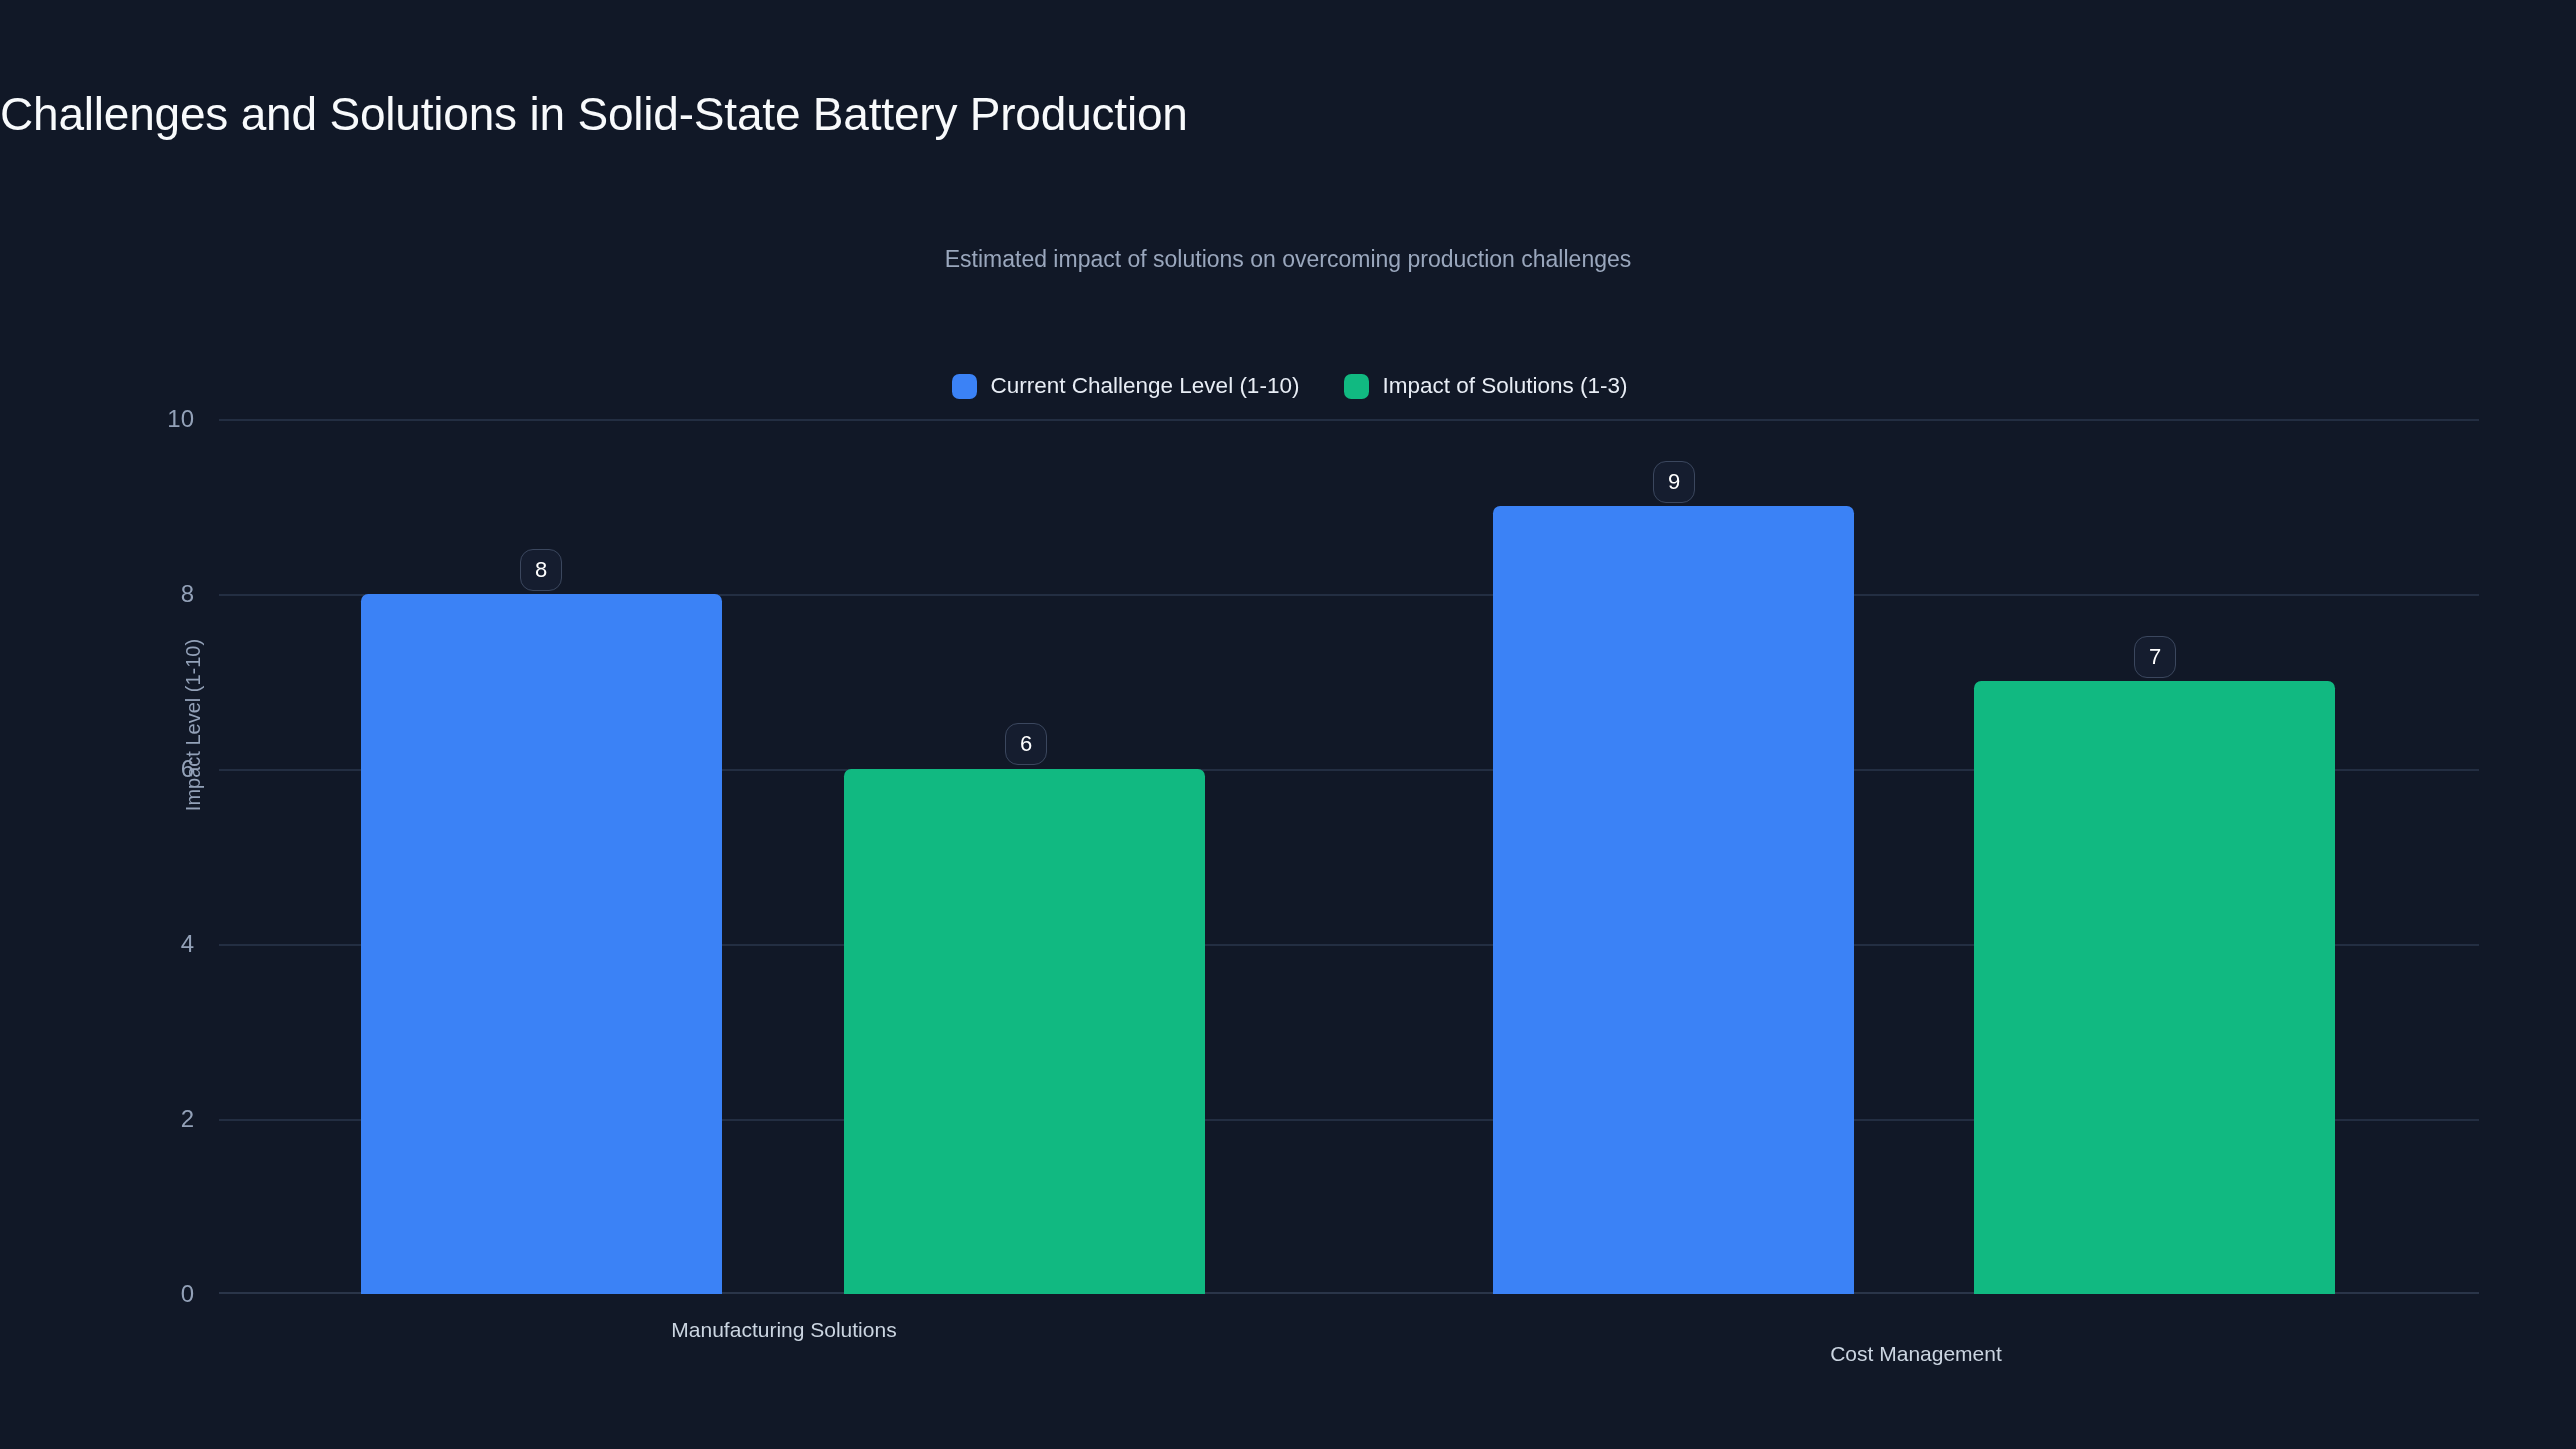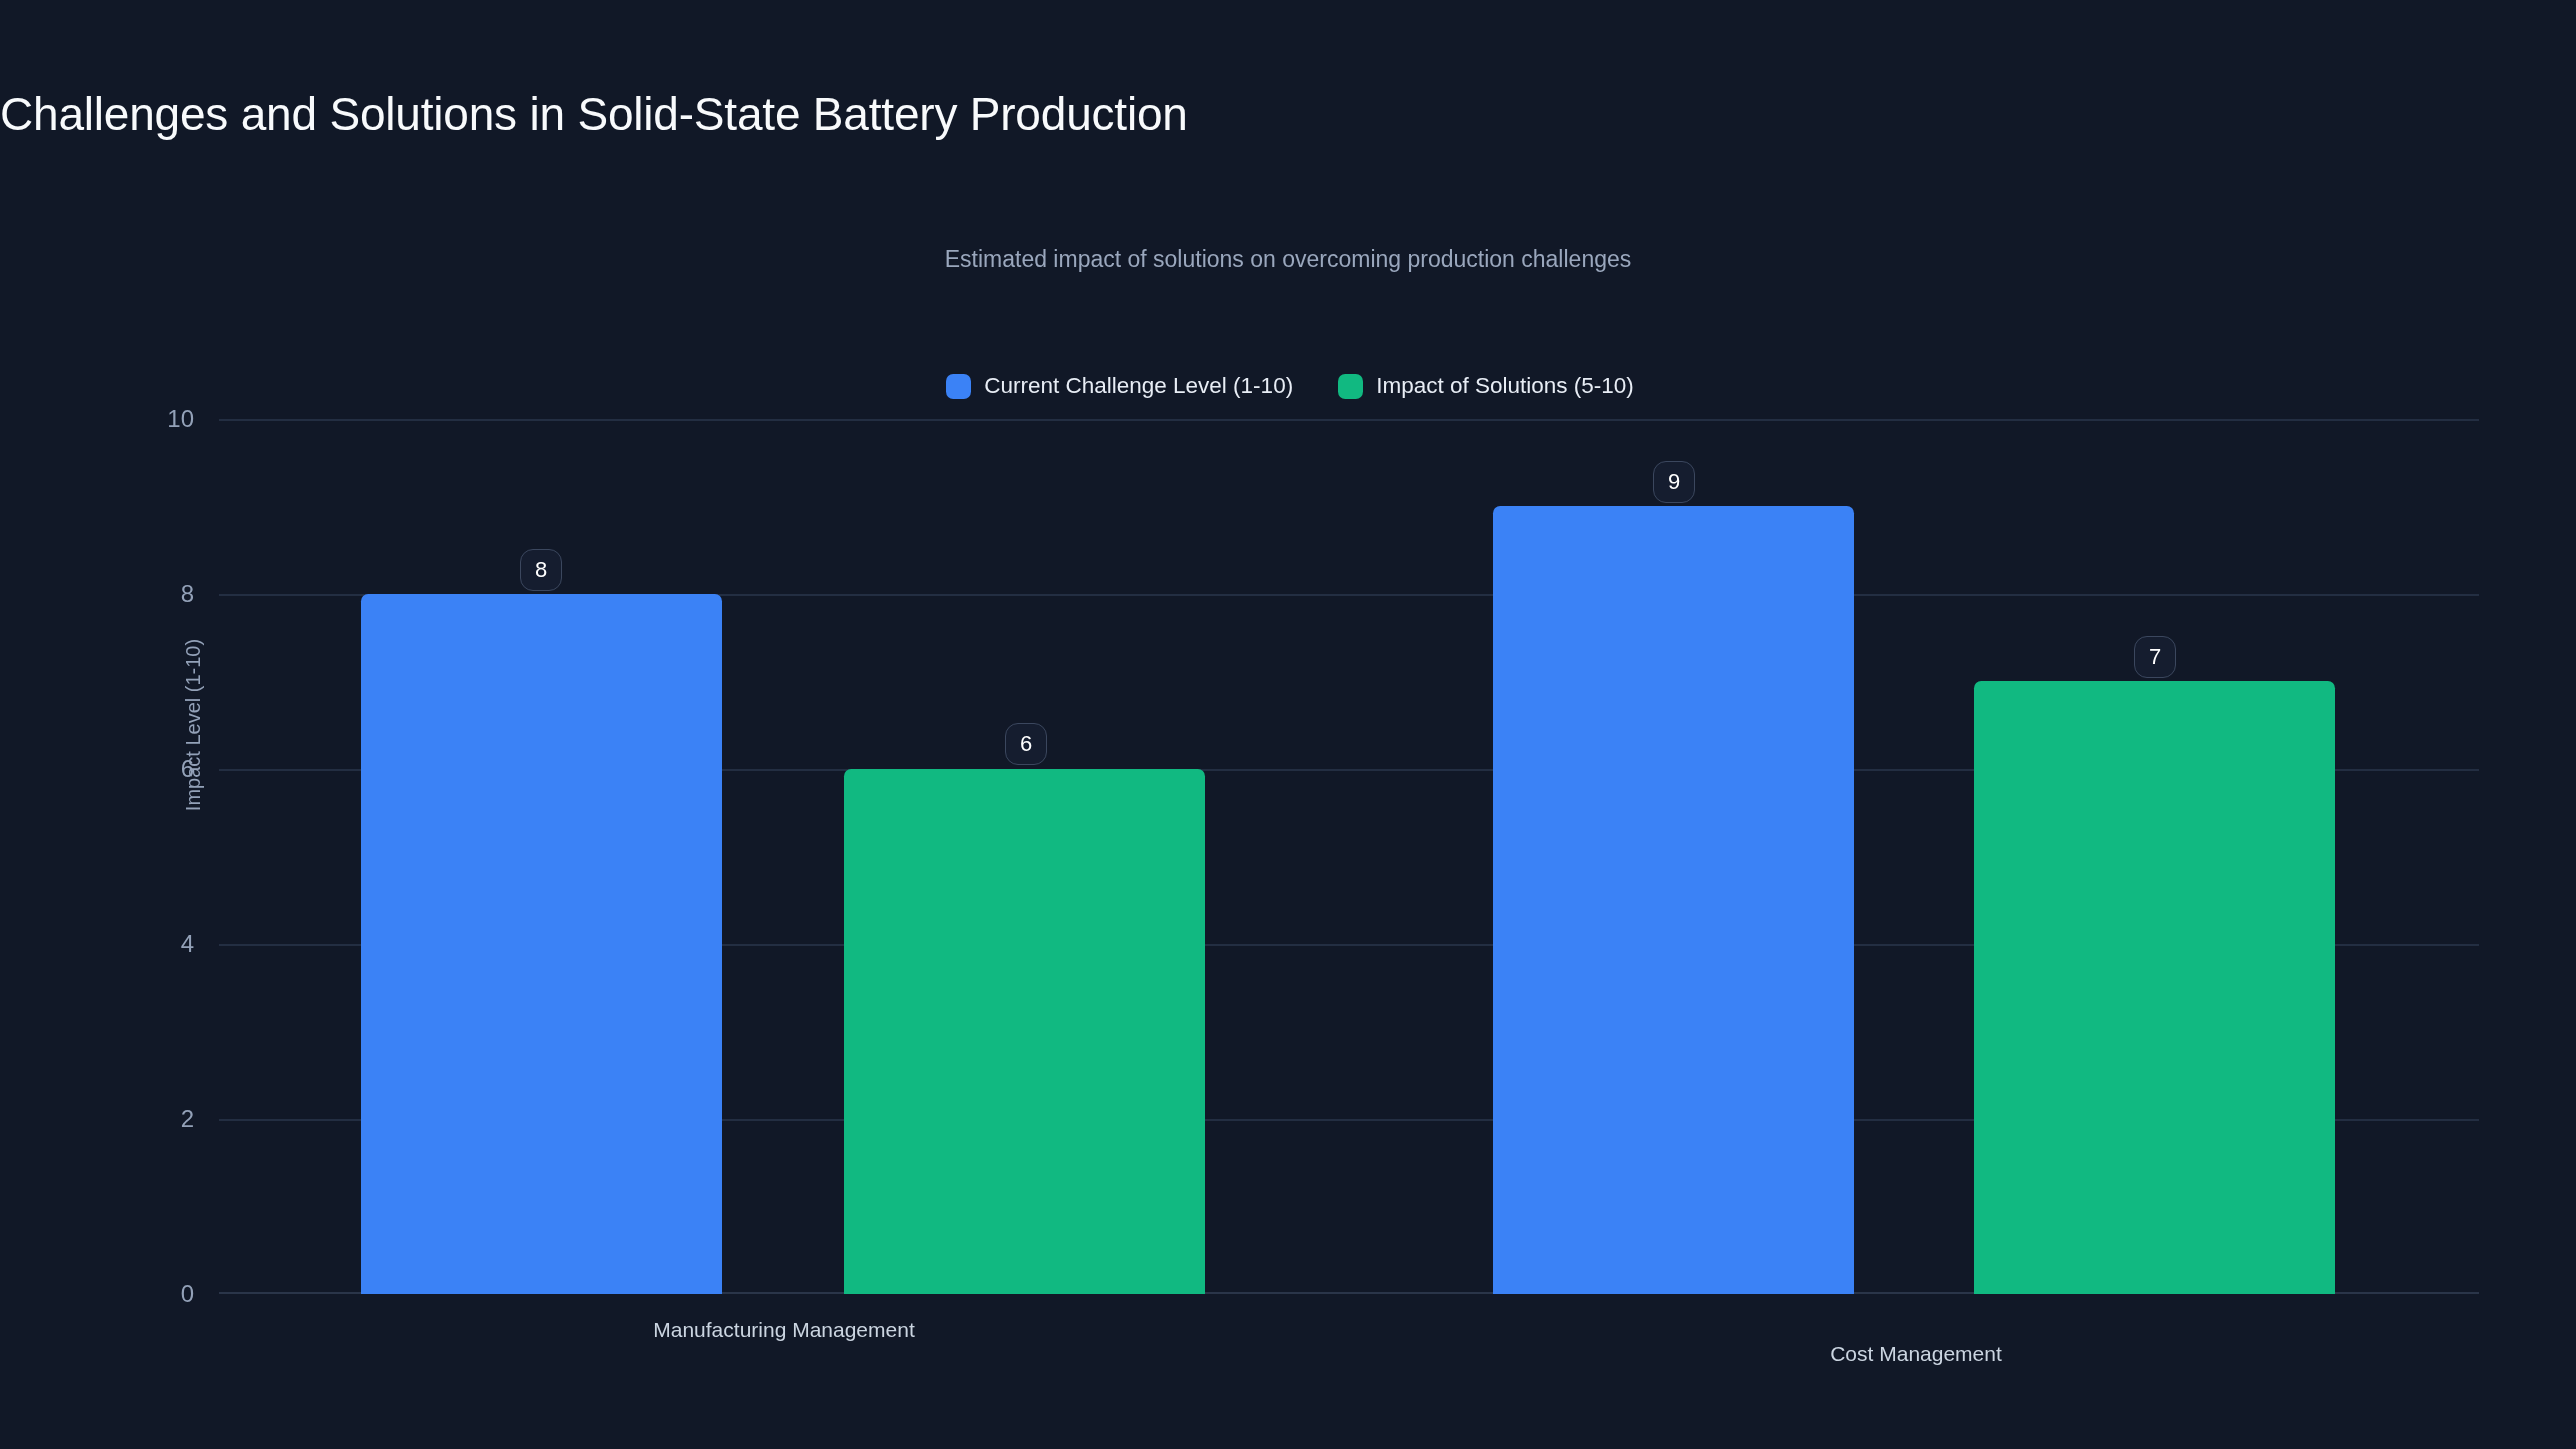--- a/index.html
+++ b/index.html
@@ -150,21 +150,21 @@
   <div class="chart-title">Challenges and Solutions in Solid-State Battery Production</div>
   <div class="chart-subtitle">Estimated impact of solutions on overcoming production challenges</div>
 
   <div class="legend">
     <div class="legend-item">
       <span class="legend-swatch" style="background:#3B82F6"></span>
       <span class="legend-label">Current Challenge Level (1-10)</span>
     </div>
     <div class="legend-item">
       <span class="legend-swatch" style="background:#11B981"></span>
-      <span class="legend-label">Impact of Solutions (5-10)</span>
+      <span class="legend-label">Impact of Solutions (1-3)</span>
     </div>
   </div>
 
   <div class="y-axis-title">Impact Level (1-10)</div>
 
   <div class="plot-area">
 
     <div class="gridline" style="top:0px"></div>
     <div class="gridline" style="top:175px"></div>
     <div class="gridline" style="top:350px"></div>
@@ -184,18 +184,18 @@
 
     <div class="bar" style="left:625px; width:361px; height:525px; background:#11B981"></div>
     <div class="bar-label" style="left:807px; top:304px">6</div>
 
     <div class="bar" style="left:1274px; width:361px; height:788px; background:#3B82F6"></div>
     <div class="bar-label" style="left:1455px; top:42px">9</div>
 
     <div class="bar" style="left:1755px; width:361px; height:613px; background:#11B981"></div>
     <div class="bar-label" style="left:1936px; top:217px">7</div>
 
-    <div class="xtick" style="left:565px; top:899px">Manufacturing Management</div>
+    <div class="xtick" style="left:565px; top:899px">Manufacturing Solutions</div>
     <div class="xtick" style="left:1697px; top:923px">Cost Management</div>
 
   </div>
 </div>
 
 
 </body></html>

